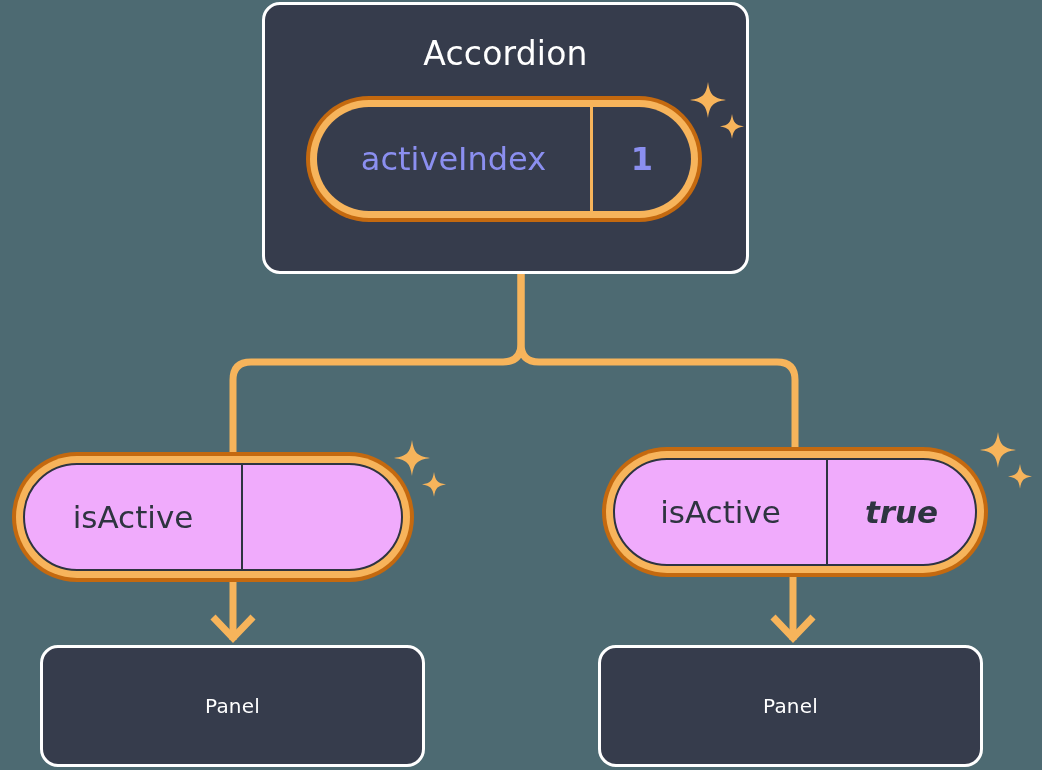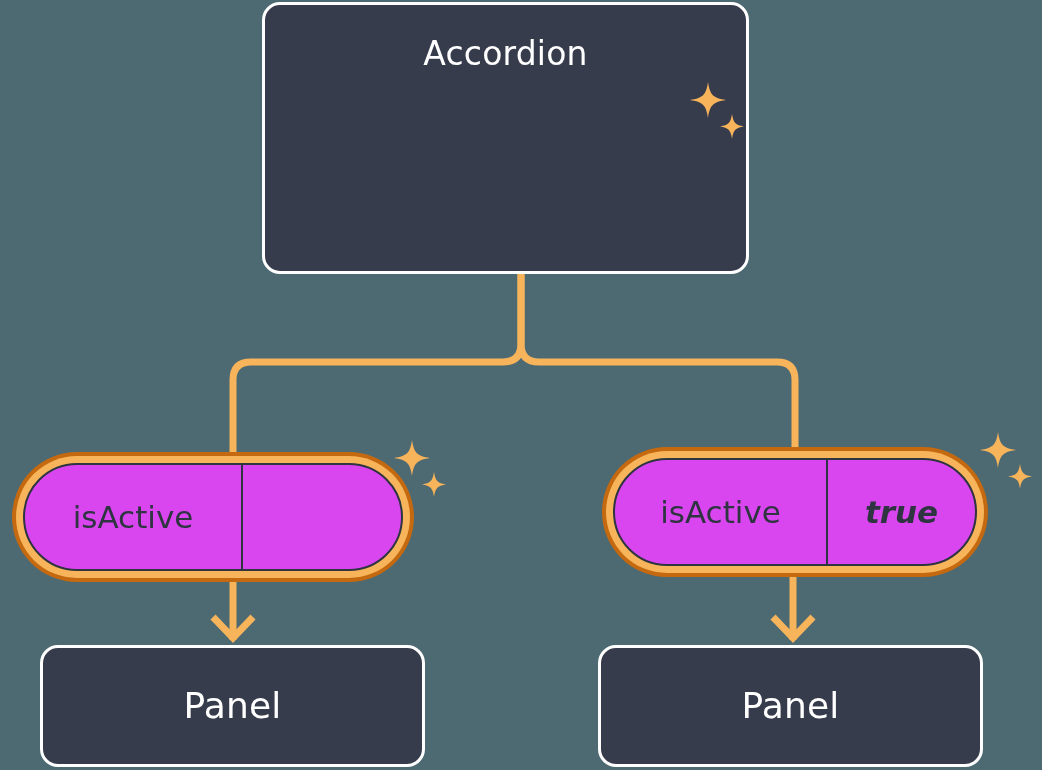--- a/index.html
+++ b/index.html
@@ -67,21 +67,21 @@
     top: 645px;
     width: 385px;
     height: 122px;
   }
   #card-panel-right {
     left: 598px;
     top: 645px;
     width: 385px;
     height: 122px;
   }
-  .panel-card .card-title { font-size: 36px; }
+  .panel-card .card-title { font-size: 20px; }
 
   
   
   .state-pill {
     position: absolute;
     background: #c4690f;
     border-radius: 999px;
     padding: 4px;
   }
   .pill-ring {
@@ -126,21 +126,21 @@
   }
   #pill-active-index .pill-val {
     flex: 1 1 auto;
     color: #8b8ff0;
     font-size: 32px;
     font-weight: 700;
   }
 
   
   .pill-state-bool .pill-inner {
-    background: #d946ef;
+    background: #f0abfc;
     border: 2px solid #2e3440;
   }
   .pill-state-bool .pill-key {
     color: #2e3440;
     font-size: 31px;
     font-weight: 400;
     border-right: 2px solid #2e3440;
   }
   .pill-state-bool .pill-val {
     color: #2e3440;
@@ -201,20 +201,28 @@
     <path d="M 213 617 L 233 638 L 253 617" fill="none" stroke="#f7b45b" stroke-width="7" stroke-linecap="butt" stroke-linejoin="miter"></path>
 
     <path d="M 793 575 L 793 640" fill="none" stroke="#f7b45b" stroke-width="7" stroke-linecap="butt"></path>
     <path d="M 773 617 L 793 638 L 813 617" fill="none" stroke="#f7b45b" stroke-width="7" stroke-linecap="butt" stroke-linejoin="miter"></path>
   </svg>
 
   <div class="component-card" id="card-accordion">
     <div class="card-title">Accordion</div>
   </div>
 
+  <div class="state-pill" id="pill-active-index">
+    <div class="pill-ring">
+      <div class="pill-inner">
+        <div class="pill-key">activeIndex</div>
+        <div class="pill-val">1</div>
+      </div>
+    </div>
+  </div>
 
   <div class="sparkle-group" id="sparkles-accordion">
     <svg width="58" height="70" viewBox="0 0 58 70">
       <path d="M20 0 C22 13 25 16 38 18 C25 20 22 23 20 36 C18 23 15 20 2 18 C15 16 18 13 20 0 Z" fill="#f7b45b"></path>
       <path d="M44 32 C45.4 41 47.4 43 56 44.4 C47.4 45.8 45.4 47.8 44 56.8 C42.6 47.8 40.6 45.8 32 44.4 C40.6 43 42.6 41 44 32 Z" fill="#f7b45b"></path>
     </svg>
   </div>
 
   <div class="state-pill pill-state-bool" id="pill-is-active-false">
     <div class="pill-ring">

